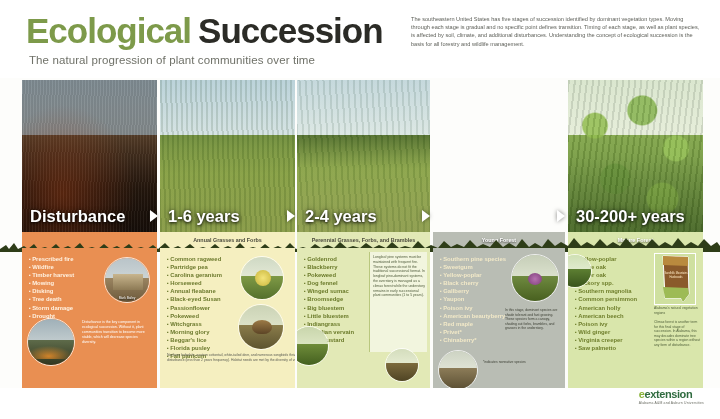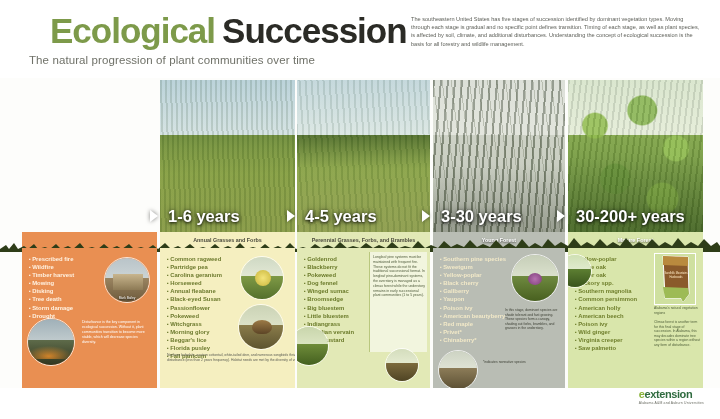--- a/index.html
+++ b/index.html
@@ -11,21 +11,21 @@
   }
   .poster {
     position: absolute; left: 0; top: 0;
     width: 720px; height: 419px;
     background: #fdfdfb;
     overflow: hidden;
   }
 
   
   .header { position: absolute; left: 0; top: 0; width: 720px; height: 78px; background:#ffffff; }
-  .title { position: absolute; left: 26px; top: 12px; font-size: 35px; line-height: 38px; letter-spacing: -1px; font-weight: bold; white-space: nowrap; margin-left: 24px; }
+  .title { position: absolute; left: 26px; top: 12px; font-size: 35px; line-height: 38px; letter-spacing: -1px; font-weight: bold; white-space: nowrap; }
   .title .w1 { color: #7d9a4a; }
   .title .w2 { color: #2b2b26; }
   .subtitle { position: absolute; left: 29px; top: 54px; font-size: 11.5px; color: #6f7168; letter-spacing: .1px; white-space: nowrap; }
   .intro { position: absolute; left: 411px; top: 15px; width: 290px; font-size: 5.6px; line-height: 8.2px; color: #5d5f58; text-align: left; }
 
   
   .photos { position: absolute; left: 0; top: 80px; width: 720px; height: 152px; }
   .photo { position: absolute; top: 0; height: 152px; overflow: hidden; }
   .photo .sky { position:absolute; left:0; top:0; width:100%; height:38%; }
   .photo .ground { position:absolute; left:0; bottom:0; width:100%; height:64%; }
@@ -90,48 +90,47 @@
   <div class="header">
     <div class="title">
       <span class="w1">Ecological</span><span class="w2" style="padding-left:7px">Succession</span>
     </div>
     <div class="subtitle">The natural progression of plant communities over time</div>
     <div class="intro">The southeastern United States has five stages of succession identified by dominant vegetation types. Moving through each stage is gradual and no specific point defines transition. Timing of each stage, as well as plant species, is affected by soil, climate, and additional disturbances. Understanding the concept of ecological succession is the basis for all forestry and wildlife management.</div>
   </div>
 
   <div class="photos">
 
+    <div class="photo" style="left:22px; width:135px">
+      <div class="sky" style="background:linear-gradient(#8f9fa8,#b0bcc0)"></div>
+      <div class="ground" style="background:linear-gradient(#6d4f33,#2f1d10 55%,#17100a)"></div>
+      <div class="veil" style="background:radial-gradient(ellipse at 30% 75%, rgba(160,60,20,.45), rgba(0,0,0,0) 55%), linear-gradient(180deg, rgba(40,30,25,.15), rgba(20,12,8,.55))"></div>
+      <div class="veil" style="background:repeating-linear-gradient(92deg, rgba(255,255,255,.05) 0 1px, rgba(0,0,0,.06) 1px 3px)"></div>
+      <div class="stage-label">Disturbance</div>
+    </div>
     <div class="arrow" style="left:150px"></div>
 
     <div class="photo" style="left:160px; width:135px">
       <div class="sky" style="background:linear-gradient(#bcd4e4,#dbe7ee)"></div>
       <div class="ground" style="background:linear-gradient(#6f8c3e,#8fa84a 40%,#a8b95a)"></div>
       <div class="veil" style="background:repeating-linear-gradient(88deg, rgba(60,90,30,.25) 0 2px, rgba(180,200,120,.12) 2px 5px); opacity:.75"></div>
       <div class="veil" style="background:linear-gradient(180deg, rgba(255,255,255,0) 45%, rgba(40,60,20,.22))"></div>
       <div class="stage-label">1-6 years</div>
     </div>
     <div class="arrow" style="left:287px"></div>
 
     <div class="photo" style="left:297px; width:133px">
       <div class="sky" style="background:linear-gradient(#c6dae8,#e2ecf1)"></div>
       <div class="ground" style="background:linear-gradient(#4e6b2c,#8ea84c 35%,#b3c065)"></div>
       <div class="veil" style="background:repeating-linear-gradient(86deg, rgba(70,100,40,.22) 0 2px, rgba(190,205,130,.14) 2px 6px); opacity:.8"></div>
       <div class="veil" style="background:linear-gradient(180deg, rgba(255,255,255,0) 50%, rgba(45,65,25,.25))"></div>
-      <div class="stage-label">4-5 years</div>
+      <div class="stage-label">2-4 years</div>
     </div>
     <div class="arrow" style="left:422px"></div>
 
-    <div class="photo" style="left:433px; width:132px">
-      <div class="sky" style="background:linear-gradient(#d7dbd6,#e6e8e2)"></div>
-      <div class="ground" style="background:linear-gradient(#b6bcae,#9aa292)"></div>
-      <div class="veil" style="background:repeating-linear-gradient(95deg, rgba(70,80,60,.45) 0 2px, rgba(225,228,218,.55) 2px 7px)"></div>
-      <div class="veil" style="background:repeating-linear-gradient(83deg, rgba(90,100,75,.28) 0 1px, rgba(0,0,0,0) 1px 9px)"></div>
-      <div class="veil" style="background:linear-gradient(180deg, rgba(255,255,255,0) 55%, rgba(55,60,45,.3))"></div>
-      <div class="stage-label">3-30 years</div>
-    </div>
     <div class="arrow" style="left:557px"></div>
 
     <div class="photo" style="left:568px; width:135px">
       <div class="sky" style="background:linear-gradient(#dfe9d8,#eef2e6)"></div>
       <div class="ground" style="background:linear-gradient(#7fa348,#567a2f)"></div>
       <div class="veil" style="background:radial-gradient(circle at 20% 30%, rgba(140,185,70,.85) 0 8%, rgba(0,0,0,0) 9%), radial-gradient(circle at 55% 20%, rgba(120,170,60,.8) 0 10%, rgba(0,0,0,0) 11%), radial-gradient(circle at 80% 45%, rgba(150,195,85,.8) 0 9%, rgba(0,0,0,0) 10%), radial-gradient(circle at 35% 65%, rgba(95,140,50,.8) 0 11%, rgba(0,0,0,0) 12%), radial-gradient(circle at 70% 78%, rgba(130,175,65,.75) 0 10%, rgba(0,0,0,0) 11%)"></div>
       <div class="veil" style="background:repeating-linear-gradient(97deg, rgba(60,85,35,.25) 0 2px, rgba(190,215,150,.2) 2px 6px); opacity:.7"></div>
       <div class="veil" style="background:linear-gradient(180deg, rgba(255,255,255,0) 50%, rgba(35,55,20,.3))"></div>
       <div class="stage-label">30-200+ years</div>
     </div>

